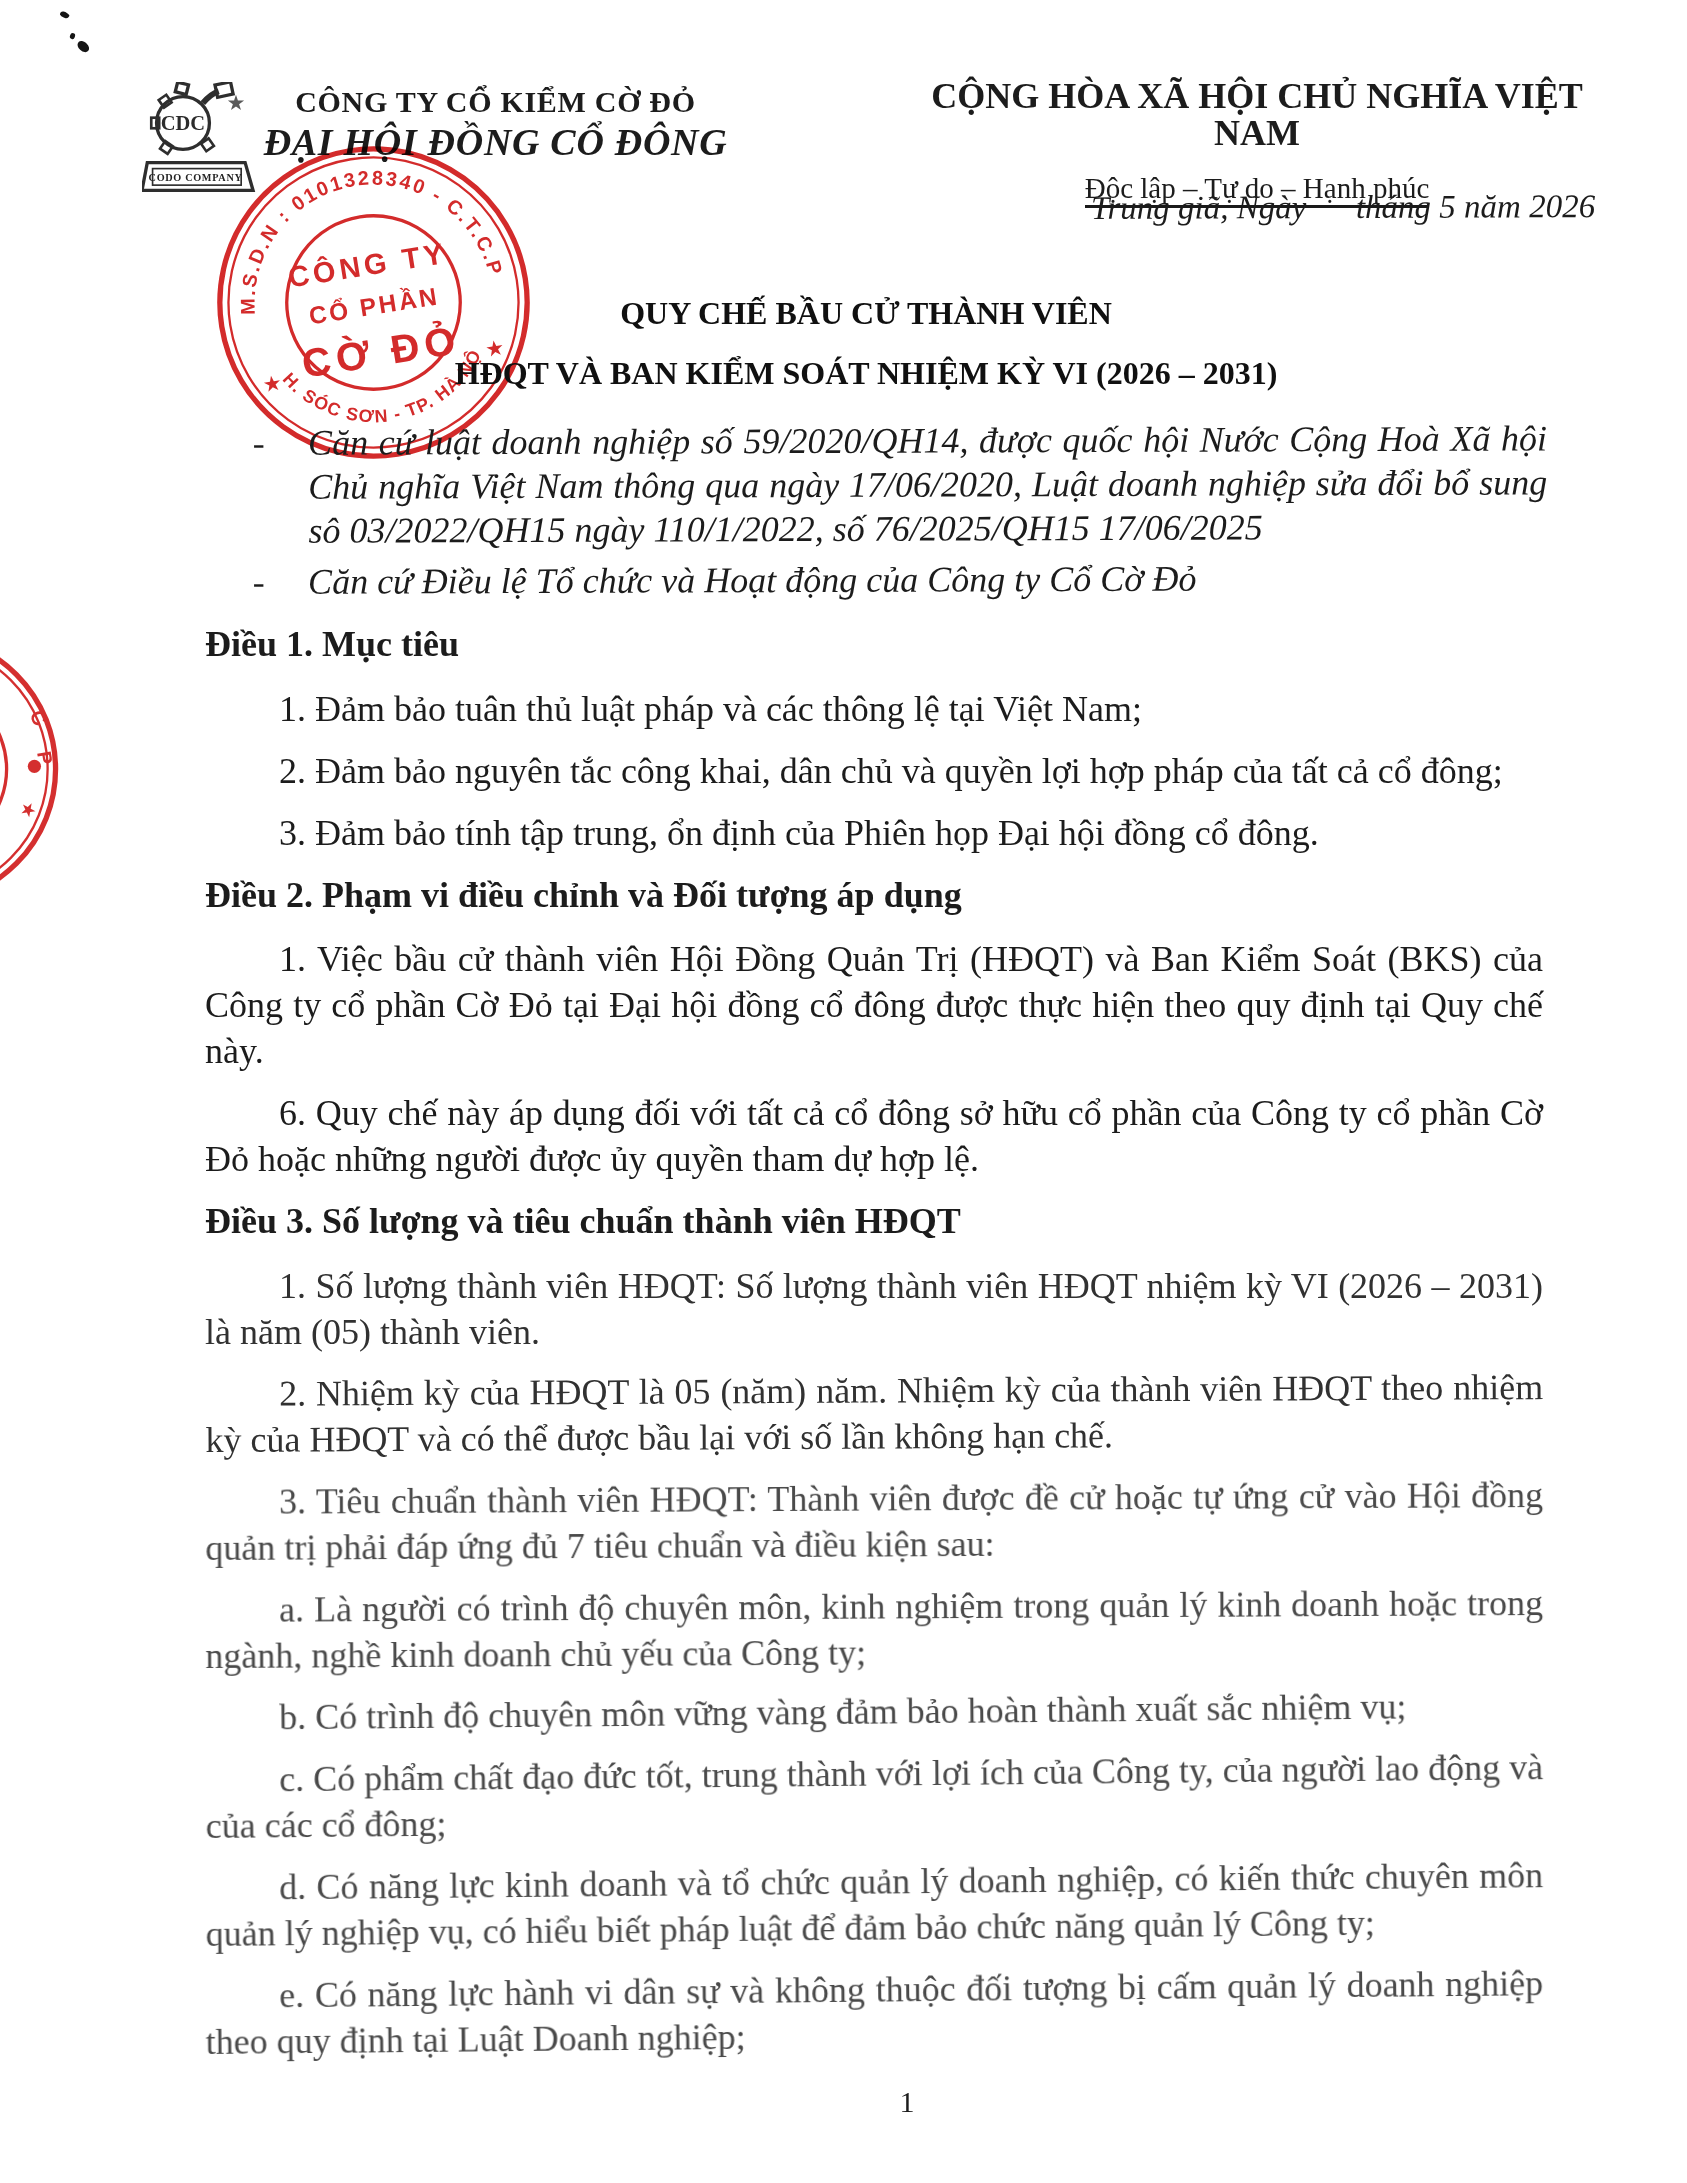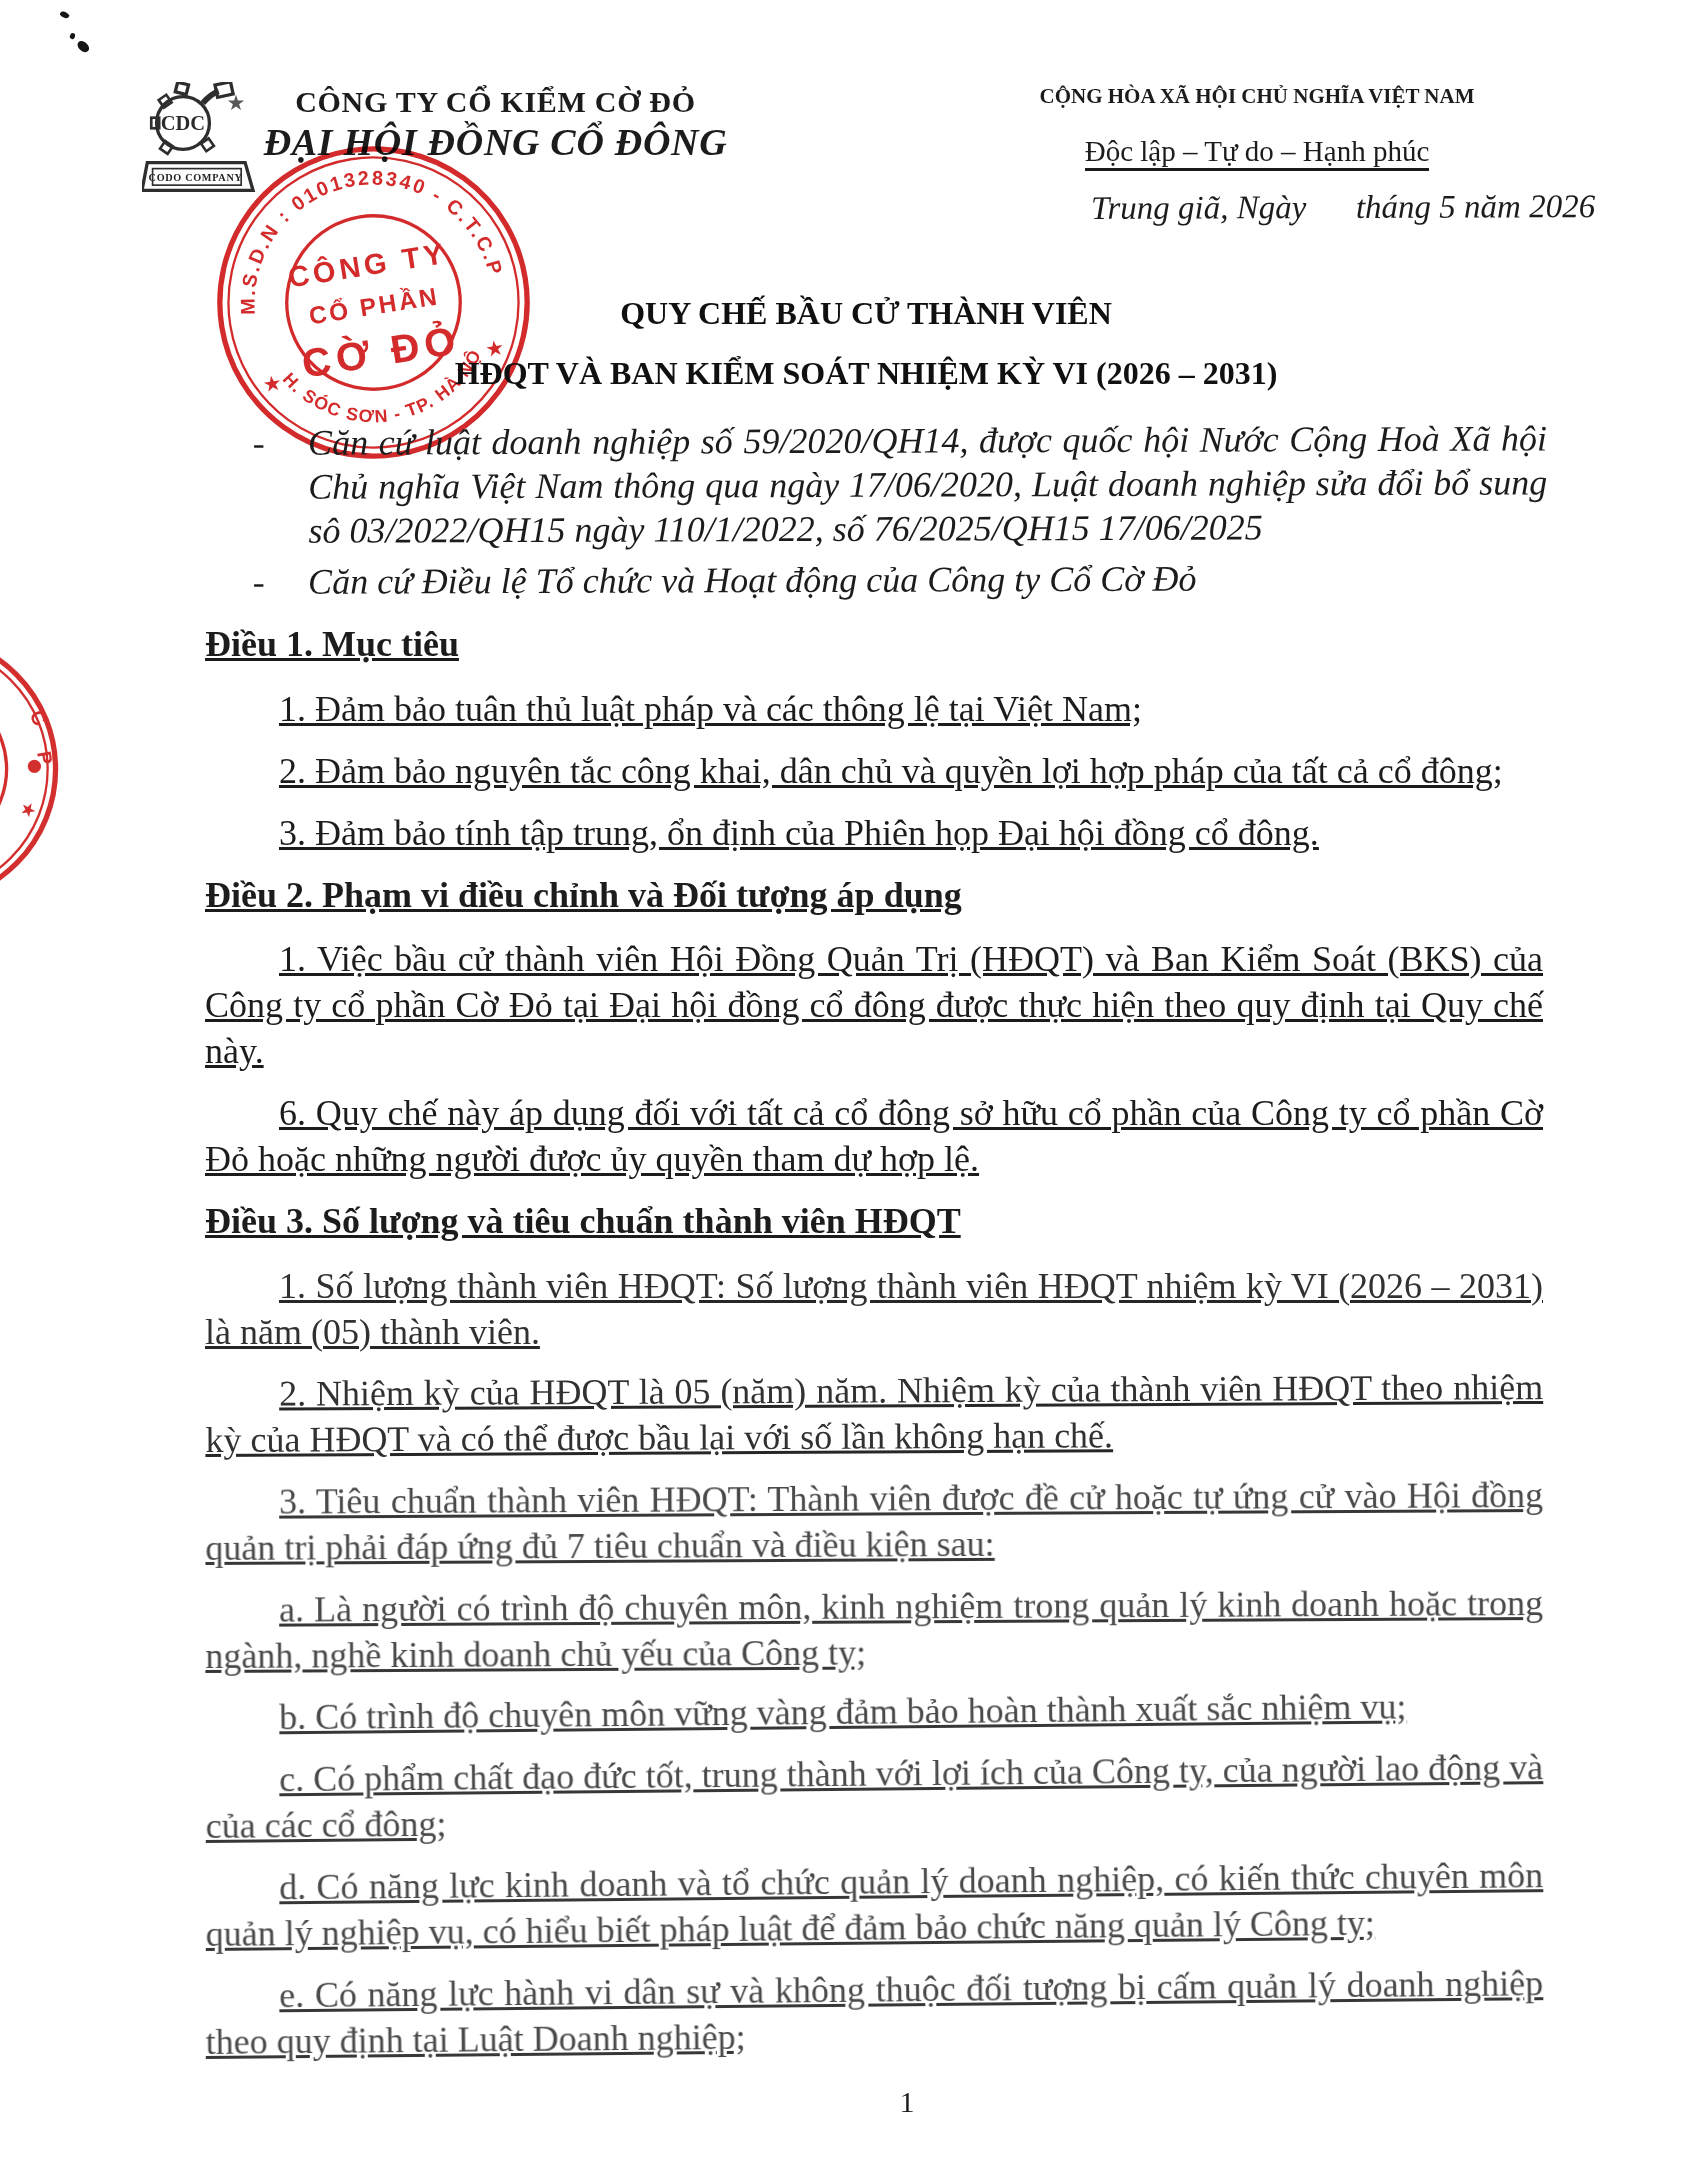--- a/index.html
+++ b/index.html
@@ -14,21 +14,21 @@
   .speck{position:absolute;background:#151515;}
   .speck1{left:60px;top:12px;width:9.3px;height:6px;border-radius:60% 20% 60% 30%;transform:rotate(38deg);}
   .speck2{left:70px;top:33px;width:4.6px;height:6px;border-radius:50%;transform:rotate(20deg);}
   .speck3{left:77px;top:42px;width:12.6px;height:8.6px;border-radius:50%;transform:rotate(42deg);}
 
   
   .hdr-left{left:198px;top:81px;width:595px;text-align:center;line-height:41px;}
   .hdr-left .l1{font-weight:bold;font-size:30px;letter-spacing:0.7px;}
   .hdr-left .l2{font-weight:bold;font-size:38px;letter-spacing:0.7px;font-style:italic;}
   .hdr-right{left:893px;top:78px;width:728px;text-align:center;}
-  .hdr-right .l1{font-size:21px;font-weight:600;letter-spacing:0px;line-height:37px;}
+  .hdr-right .l1{font-size:36px;font-weight:600;letter-spacing:0px;line-height:37px;}
   .hdr-right .l2{font-size:29px;font-weight:normal;margin-top:20px;display:inline-block;
                  border-bottom:3.3px solid #1a1a1a;padding-bottom:0;line-height:33px;}
   .dateline{left:1032px;top:189px;width:622px;text-align:center;font-style:italic;
             font-size:33px;white-space:pre;transform:rotate(-0.2deg);}
 
   
   .logo-svg{left:142px;top:82px;}
 
   
   .stamp-svg{left:198px;top:127px;transform:rotate(-9deg);mix-blend-mode:multiply;opacity:.94;}
@@ -38,21 +38,21 @@
   
   .title{left:198px;top:283px;width:1336px;text-align:center;font-weight:bold;
          font-size:32px;line-height:60px;color:#101010;}
 
   
   .preamble{left:238px;top:421px;width:1309px;font-style:italic;font-size:36px;line-height:44px;}
   .preamble p{margin:0 0 6.6px 0;padding-left:70px;position:relative;text-align:justify;transform:rotate(-0.2deg);transform-origin:left top;}
   .preamble .dash{position:absolute;left:14.6px;top:0;font-style:normal;}
 
   
-  .doc-body{left:205px;top:617px;width:1338px;font-size:36px;line-height:46px;text-decoration:underline;}
+  .doc-body{left:205px;top:617px;width:1338px;font-size:36px;line-height:46px;}
   .doc-body h3{font-size:36px;font-weight:bold;margin:4px 0 18.5px 0;line-height:46px;}
   .doc-body p{margin:0 0 16px 0;text-indent:74px;text-align:justify;transform-origin:left top;}
   .soft{color:#262626;opacity:.95;}
   .faint{color:#303030;opacity:.88;filter:blur(0.4px);}
   .r1{transform:rotate(-0.3deg);}
   .r2{transform:rotate(-0.55deg);}
 
   .pagenum{left:887px;top:2085px;width:40px;text-align:center;font-size:30px;}
 
   svg text{font-family:"Liberation Sans","DejaVu Sans",sans-serif;}

